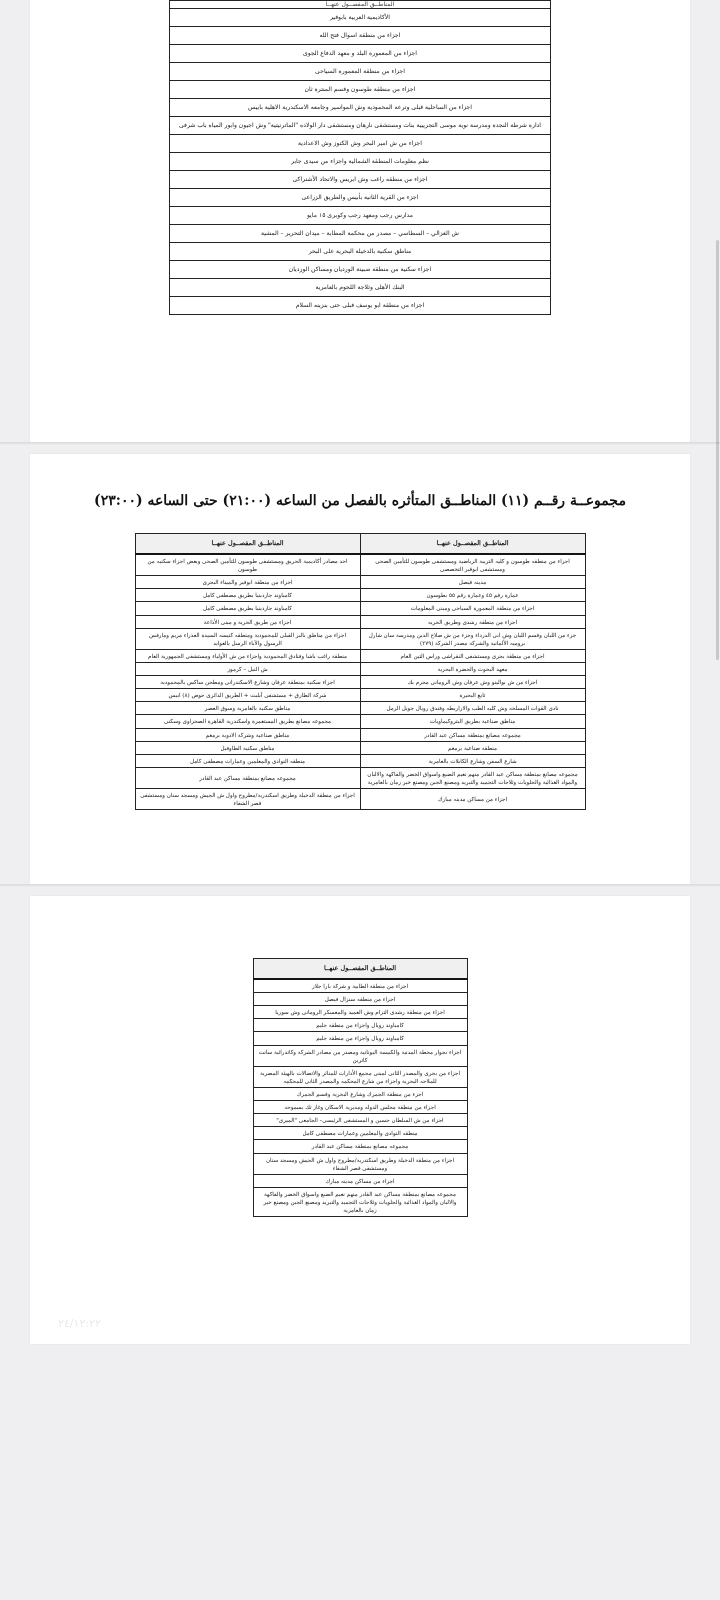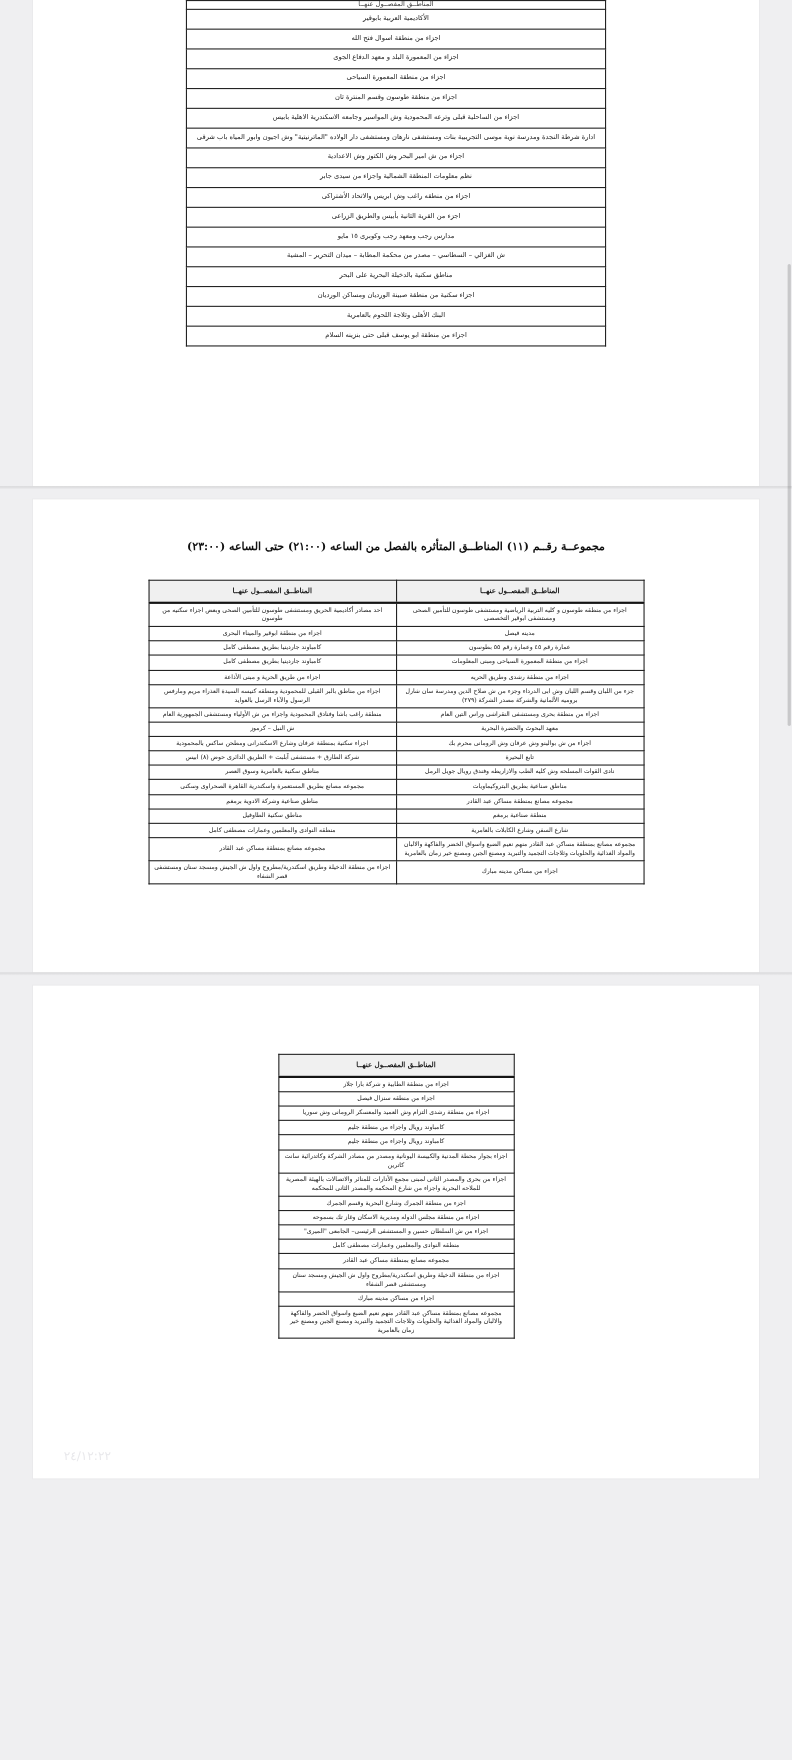--- a/index.html
+++ b/index.html
@@ -46,21 +46,21 @@
   }
 
   .page-1 { height: 442px; padding: 0; }
   .page-2 { height: 430px; padding: 0; }
   .page-3 { height: 448px; padding: 0; }
 
   
   .doc-title {
     text-align: center;
     font-family: "DejaVu Serif", "Liberation Serif", serif;
-    font-size: 10px;
+    font-size: 14px;
     font-weight: bold;
     color: #111;
     letter-spacing: 0.3px;
     direction: rtl;
     padding: 36px 20px 0 20px;
     line-height: 1.5;
   }
 
   
   .tbl-wrap { display: flex; justify-content: center; }

